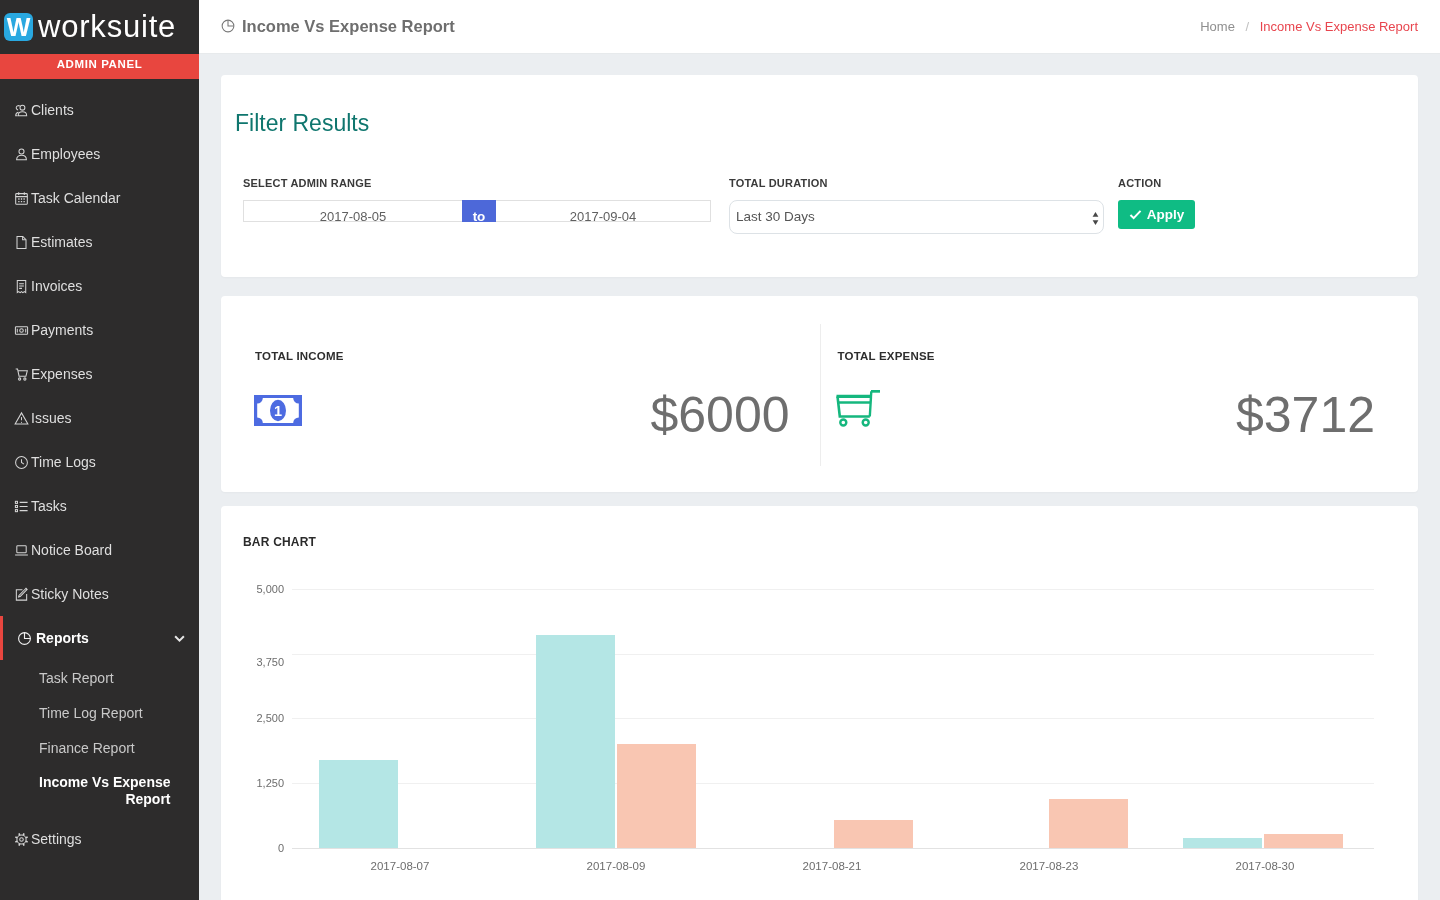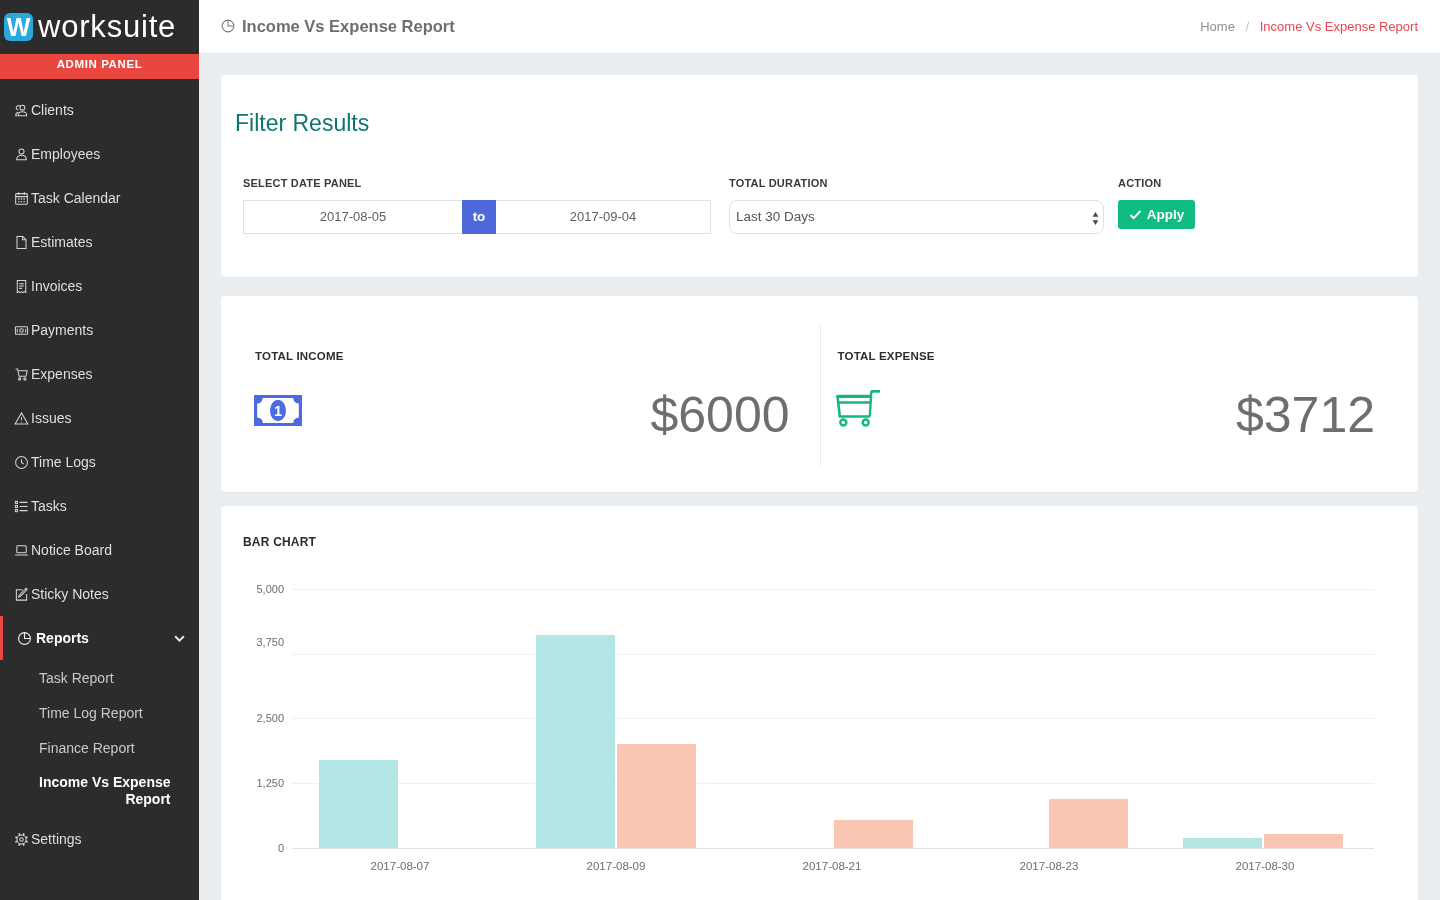--- a/index.html
+++ b/index.html
@@ -27,21 +27,21 @@
 .crumbs { margin-left:auto; font-size:13px; color:#8f8f8f; }
 .crumbs .sep { color:#c0c0c0; margin:0 7px; }
 .crumbs .red { color:#e8454e; }
 .content { padding:21px 22px 0 22px; }
 .card { background:#fff; border-radius:4px; box-shadow:0 1px 2px rgba(0,0,0,0.03); }
 
 .card1 { height:202px; padding:0 22px; }
 .card1 h2 { padding-top:33px; margin-left:-8px; font-size:23px; line-height:30px; font-weight:normal; color:#0f766e; }
 .frow { display:flex; margin-top:38px; }
 .fcol label { display:block; font-size:11px; font-weight:bold; color:#3a3a3a; letter-spacing:0.2px; line-height:14px; margin-bottom:10px; }
-.dgroup { display:flex; width:468px; height:34px; }
+.dgroup { display:flex; width:468px; height:22px; }
 .dinput { border:1px solid #e0e0e0; background:#fff; text-align:center; font-size:13px; color:#5f5f5f; line-height:32px; }
 .d1 { width:219px; border-right:none; }
 .d2 { width:215px; border-left:none; }
 .tobox { width:34px; background:#4d68d9; color:#fff; font-weight:bold; font-size:13.5px; text-align:center; line-height:33px; }
 .fcol2 { margin-left:18px; }
 .select { width:375px; height:34px; border:1px solid #dde2e6; border-radius:8px; font-size:13.5px; color:#555; line-height:32px; padding-left:6px; position:relative; }
 .select .arrows { position:absolute; right:4px; top:10px; } .select .arrows svg { display:block; }
 .fcol3 { margin-left:14px; }
 .applybtn { width:77px; height:29px; background:#0fbc84; border-radius:3px; color:#fff; font-weight:bold; font-size:13.5px; display:flex; align-items:center; justify-content:center; }
 .applybtn svg { margin-right:5px; }
@@ -160,21 +160,21 @@
           <path d="M8 1.3V8h6.7"></path>
         </svg></span>
     <span class="title">Income Vs Expense Report</span>
     <span class="crumbs">Home <span class="sep">/</span> <span class="red">Income Vs Expense Report</span></span>
   </div>
   <div class="content">
     <div class="card card1">
       <h2>Filter Results</h2>
       <div class="frow">
         <div class="fcol fcol1">
-          <label>SELECT DATE PANEL</label>
+          <label>SELECT ADMIN RANGE</label>
           <div class="dgroup">
             <div class="dinput d1">2017-08-05</div>
             <div class="tobox">to</div>
             <div class="dinput d2">2017-09-04</div>
           </div>
         </div>
         <div class="fcol fcol2">
           <label>TOTAL DURATION</label>
           <div class="select">Last 30 Days<span class="arrows">
                 <svg width="7" height="15" viewBox="0 0 7 15" fill="#474747">
@@ -222,21 +222,21 @@
       </div>
     </div>
     <div class="card card3">
       <div class="clabel">BAR CHART</div>
       <div class="gline" style="top:83px;"></div>
       <div class="gline" style="top:148px;"></div>
       <div class="gline" style="top:212px;"></div>
       <div class="gline" style="top:277px;"></div>
       <div class="gline gaxis" style="top:342px;"></div>
       <div class="ylab" style="top:77px;">5,000</div>
-      <div class="ylab" style="top:130px;">3,750</div>
+      <div class="ylab" style="top:150px;">3,750</div>
       <div class="ylab" style="top:206px;">2,500</div>
       <div class="ylab" style="top:271px;">1,250</div>
       <div class="ylab" style="top:336px;">0</div>
       <div class="bar teal" style="left:98px; top:254px; width:79px; height:88px;"></div>
       <div class="bar teal" style="left:315px; top:129px; width:79px; height:213px;"></div>
       <div class="bar pink" style="left:396px; top:238px; width:79px; height:104px;"></div>
       <div class="bar pink" style="left:613px; top:314px; width:79px; height:28px;"></div>
       <div class="bar pink" style="left:828px; top:293px; width:79px; height:49px;"></div>
       <div class="bar teal" style="left:962px; top:332px; width:79px; height:10px;"></div>
       <div class="bar pink" style="left:1043px; top:328px; width:79px; height:14px;"></div>

